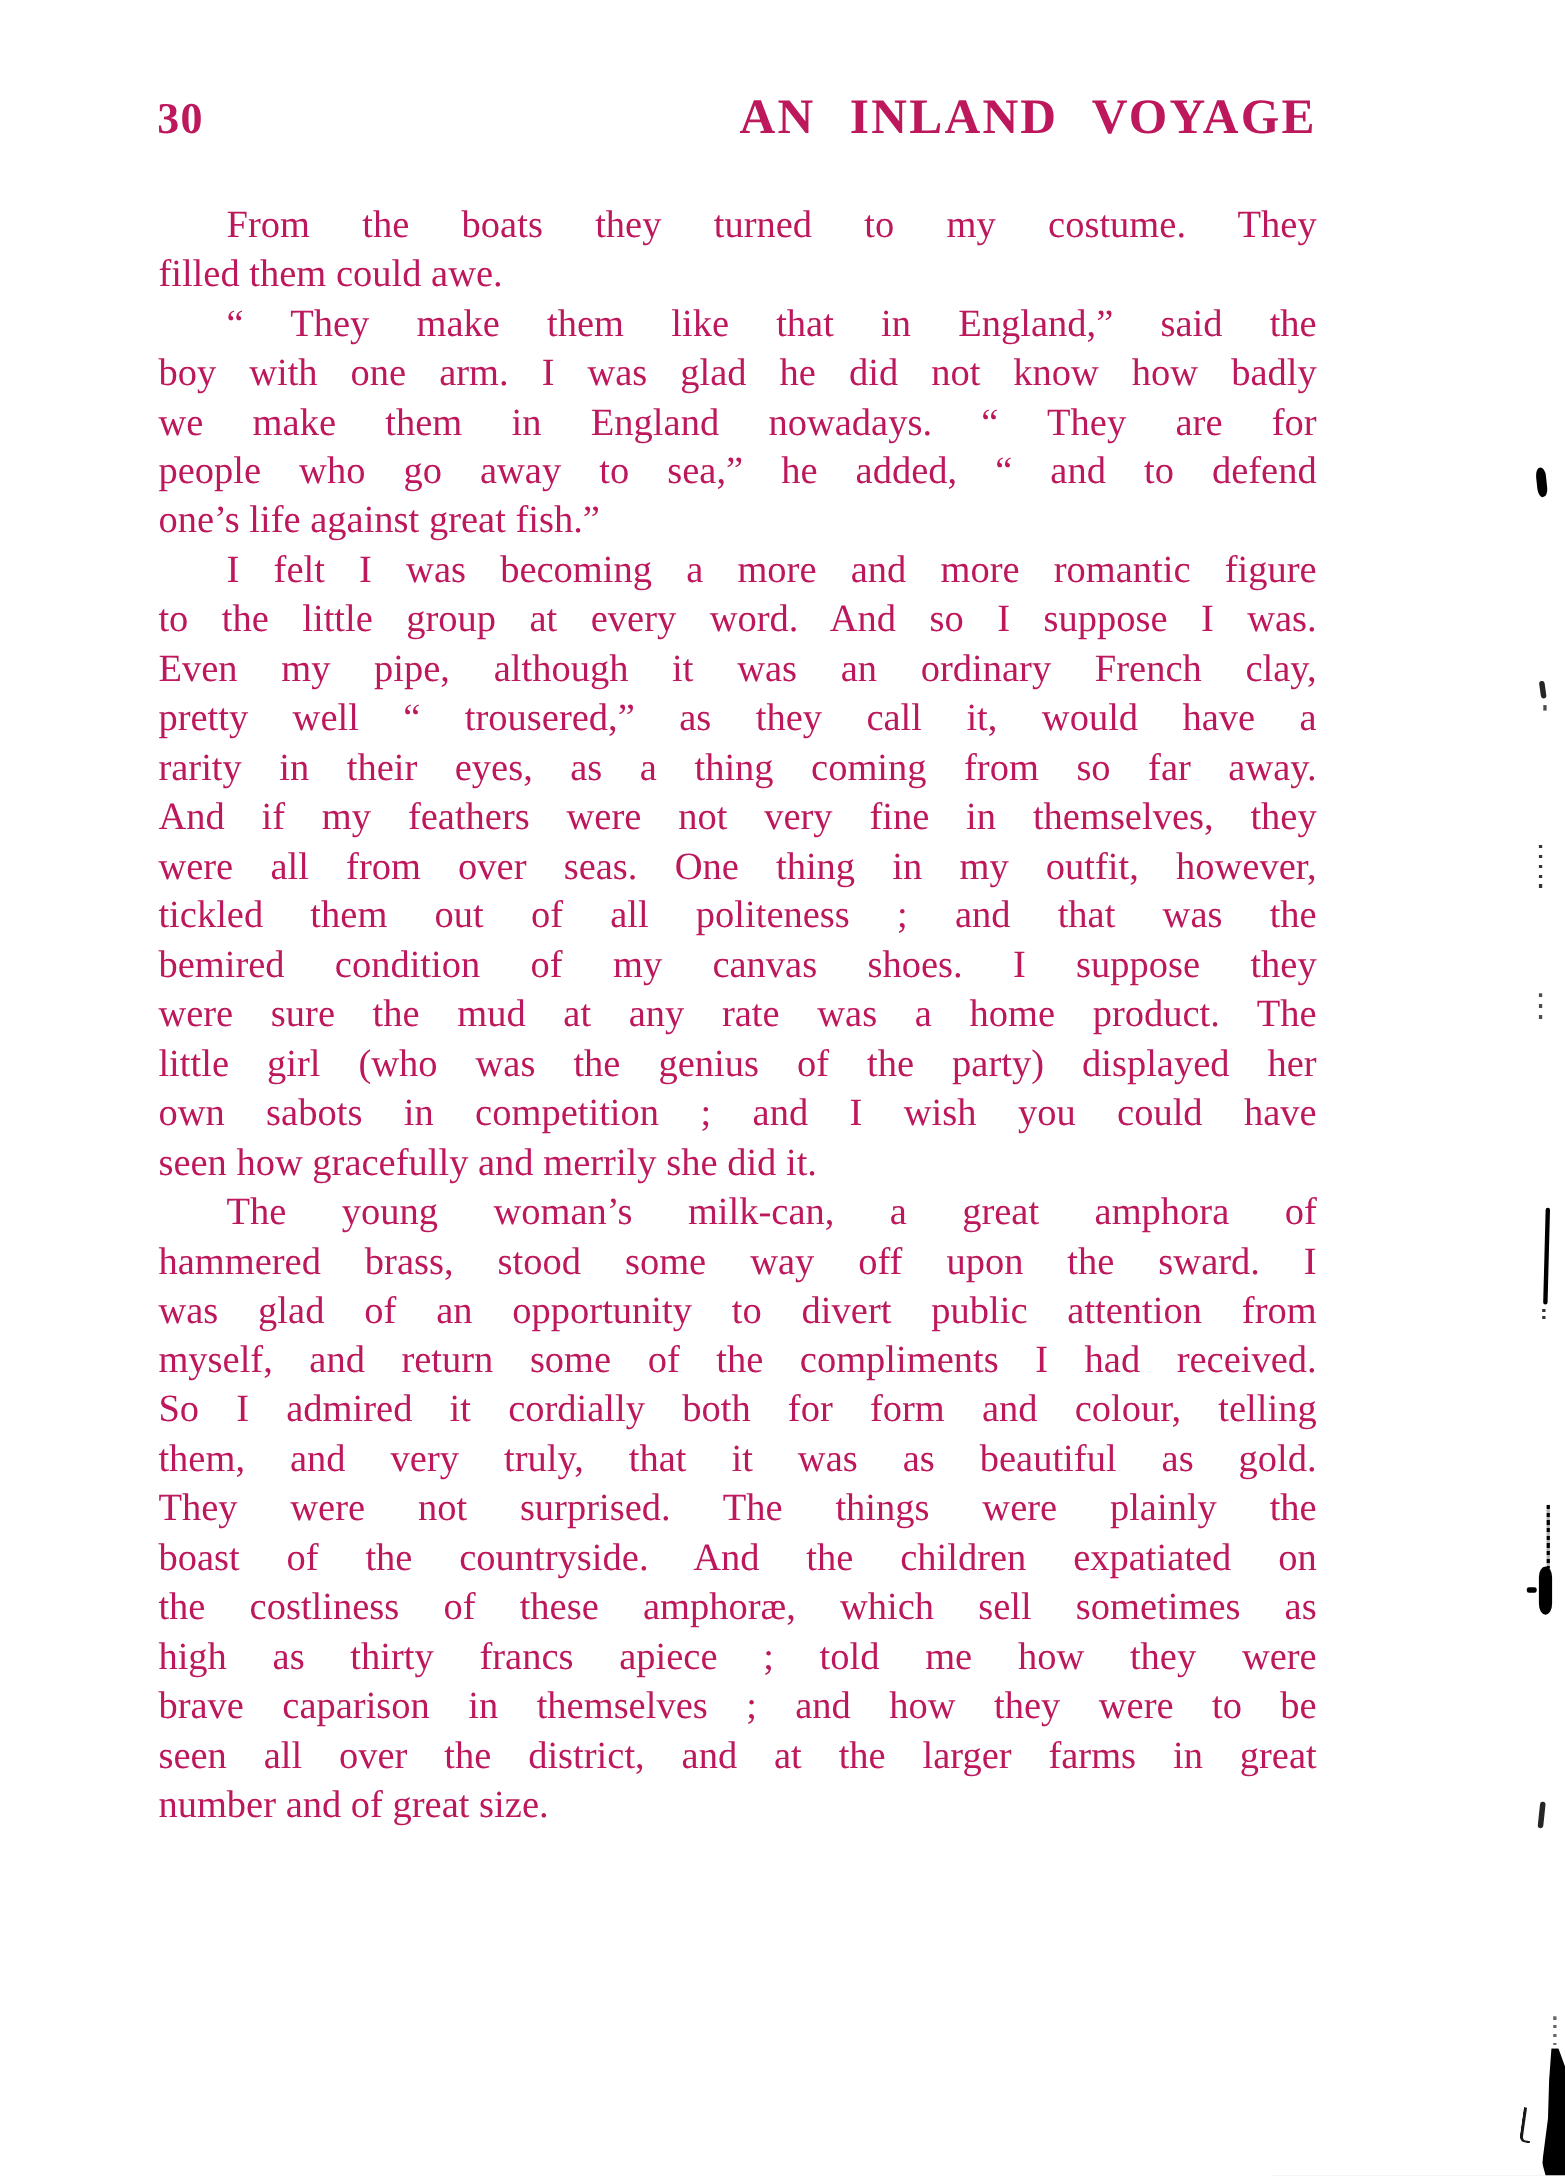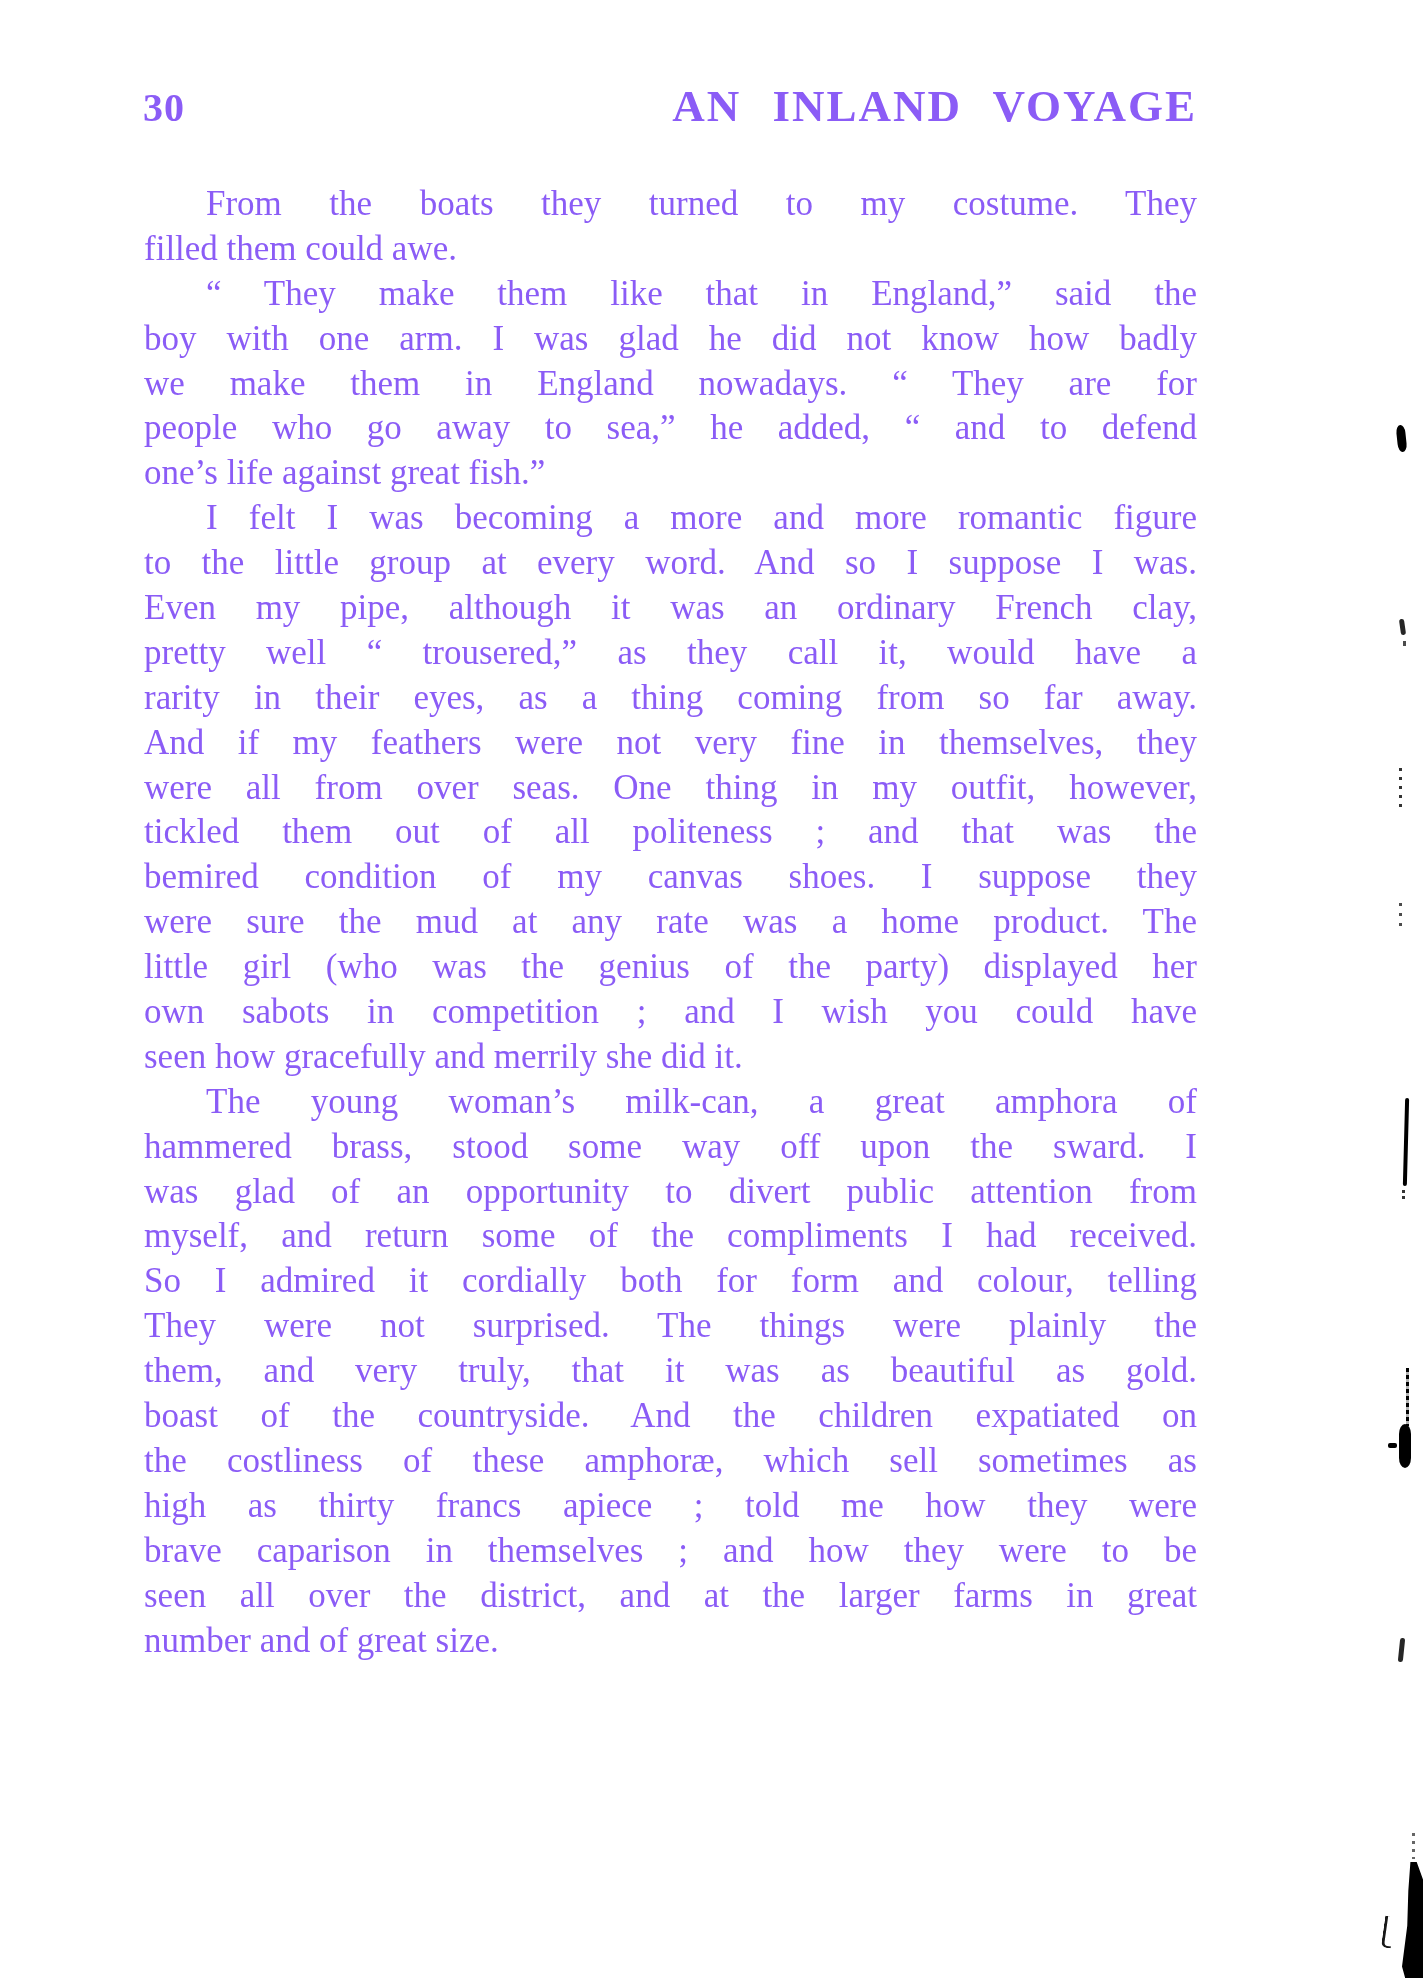--- a/index.html
+++ b/index.html
@@ -2,21 +2,21 @@
 <html><head>
 <meta charset="utf-8">
 <style>
   html,body{margin:0;padding:0;background:#e8e8e8;}
   .page{
     position:relative;
     width:1423px;height:1978px;
     background:#ffffff;
     overflow:hidden;
     font-family:"Liberation Serif", serif;
-    color:#8b5cf6;
+    color:#be185d;
   }
   .pagenum{
     position:absolute;left:143px;top:88px;
     font-size:40px;font-weight:bold;line-height:1;
     letter-spacing:1px;
   }
   .title{
     position:absolute;left:144px;top:84px;width:1053px;
     text-align:right;
     font-size:45px;font-weight:bold;line-height:1;
@@ -85,22 +85,22 @@
       <div class="line">bemired condition of my canvas shoes.  I suppose they</div>
       <div class="line">were sure the mud at any rate was a home product.  The</div>
       <div class="line">little girl (who was the genius of the party) displayed her</div>
       <div class="line">own sabots in competition ;  and I wish you could have</div>
       <div class="line end">seen how gracefully and merrily she did it.</div>
       <div class="line first">The young woman’s milk-can, a great amphora of</div>
       <div class="line">hammered brass, stood some way off upon the sward.  I</div>
       <div class="line">was glad of an opportunity to divert public attention from</div>
       <div class="line">myself, and return some of the compliments I had received.</div>
       <div class="line">So I admired it cordially both for form and colour, telling</div>
+      <div class="line">them, and very truly, that it was as beautiful as gold.</div>
       <div class="line">They were not surprised.  The things were plainly the</div>
-      <div class="line">them, and very truly, that it was as beautiful as gold.</div>
       <div class="line">boast of the countryside.  And the children expatiated on</div>
       <div class="line">the costliness of these amphoræ, which sell sometimes as</div>
       <div class="line">high as thirty francs apiece ;  told me how they were</div>
       <div class="line">brave caparison in themselves ;  and how they were to be</div>
       <div class="line">seen all over the district, and at the larger farms in great</div>
       <div class="line end">number and of great size.</div>
     </div>
 
   <i class="mk m1"></i>
   <i class="mk m2"></i>

